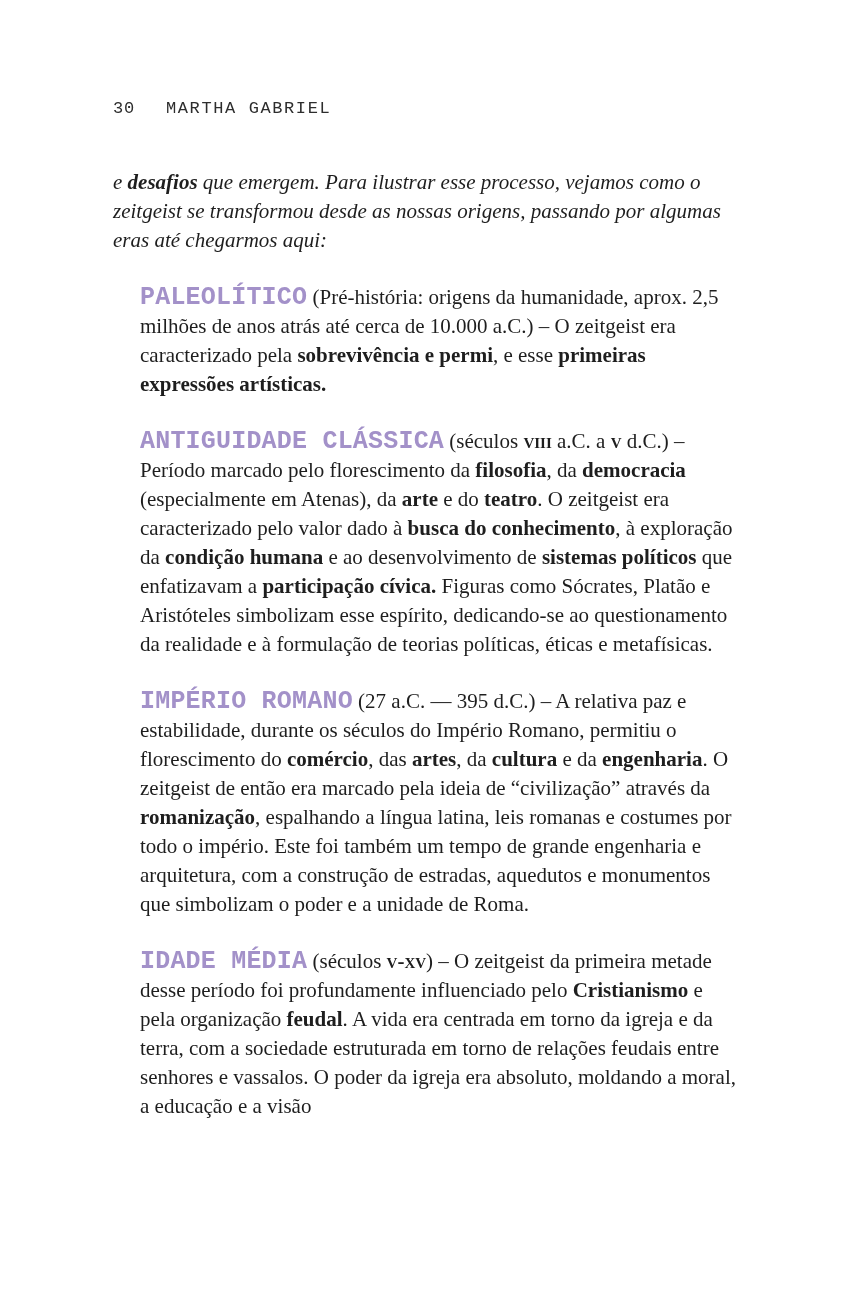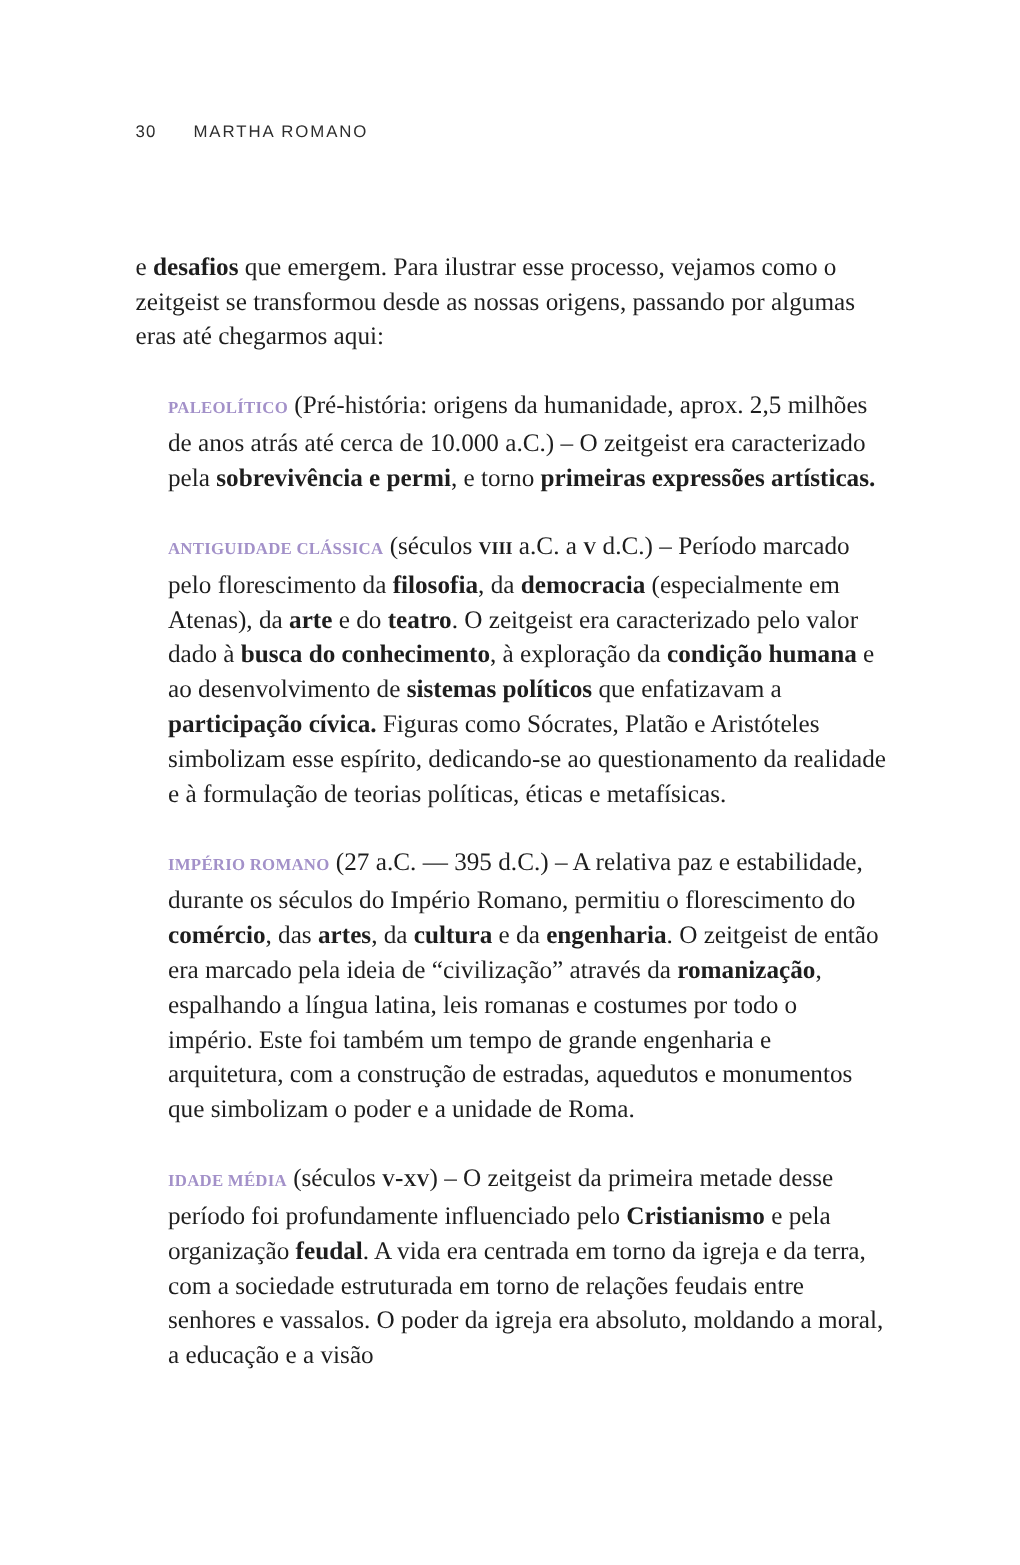--- a/index.html
+++ b/index.html
@@ -12,22 +12,22 @@
     width: 850px;
     height: 1304px;
     background: var(--page-bg, #ffffff);
     box-sizing: border-box;
     padding: 99px 110px 0 113px;
     overflow: hidden;
   }
   .running-header {
     display: flex;
     align-items: center;
-    font-family: Liberation Sans, sans-serif;
-    font-size: 14px;
+    font-family: Liberation Mono, monospace;
+    font-size: 17px;
     font-weight: 400;
     letter-spacing: 1.6px;
     color: var(--head-color, #2d2d2d);
     line-height: 20px;
   }
   .page-number {
     margin-right: 31px;
     letter-spacing: 0.8px;
   }
   main {
@@ -36,55 +36,56 @@
   .body-text {
     font-family: "Liberation Serif", serif;
     font-size: 21px;
     line-height: 29px;
     color: var(--text-color, #1e1e1e);
     text-align: left;
     hyphens: auto;
     -webkit-hyphens: auto;
   }
   .intro {
-    margin: 89px 0 0 0;
+    margin: 49px 0 0 0;
+    font-style: italic;
   }
   .era {
     margin: 28px 0 0 27px;
   }
   .era-title {
-    font-family: Liberation Serif, serif;
+    font-family: Liberation Mono, monospace;
     font-weight: 700;
-    font-size: 14px;
+    font-size: 25px;
     letter-spacing: 0.2px;
     color: var(--accent-color, #a391c9);
   }
   .b {
     font-weight: 700;
   }
   .sc {
     font-variant: small-caps;
     font-weight: bold;
   }
 </style>
 </head>
 <body>
 
 <div class="page">
 
   <header class="running-header">
     <span class="page-number">30</span>
-    <span class="running-head-author">MARTHA ROMANO</span>
+    <span class="running-head-author">MARTHA GABRIEL</span>
   </header>
 
   <main>
 
     <p class="body-text intro"><span>e </span><span class="b">desafios</span><span> que emergem. Para ilustrar esse processo, vejamos como o zeitgeist se transformou desde as nossas origens, pas­sando por algumas eras até chegarmos aqui:</span></p>
 
-    <p class="body-text era"><span class="era-title">PALEOLÍTICO</span><span class="era-body"><span> (Pré-história: origens da humanidade, aprox. 2,5 milhões de anos atrás até cerca de 10.000 a.C.) – O zeit­geist era caracterizado pela </span><span class="b">sobrevivência e permi</span><span>, e torno </span><span class="b">primeiras expressões artísticas.</span></span></p>
+    <p class="body-text era"><span class="era-title">PALEOLÍTICO</span><span class="era-body"><span> (Pré-história: origens da humanidade, aprox. 2,5 milhões de anos atrás até cerca de 10.000 a.C.) – O zeit­geist era caracterizado pela </span><span class="b">sobrevivência e permi</span><span>, e esse </span><span class="b">primeiras expressões artísticas.</span></span></p>
 
     <p class="body-text era"><span class="era-title">ANTIGUIDADE CLÁSSICA</span><span class="era-body"><span> (séculos </span><span class="sc">viii</span><span> a.C. a </span><span class="sc">v</span><span> d.C.) – Perío­do marcado pelo florescimento da </span><span class="b">filosofia</span><span>, da </span><span class="b">democracia</span><span> (especialmente em Atenas), da </span><span class="b">arte</span><span> e do </span><span class="b">teatro</span><span>. O zeitgeist era caracterizado pelo valor dado à </span><span class="b">busca do conhecimento</span><span>, à exploração da </span><span class="b">condição humana</span><span> e ao desenvolvimento de </span><span class="b">sistemas políticos</span><span> que enfatizavam a </span><span class="b">participação cívica.</span><span> Figuras como Sócrates, Platão e Aristóteles simbolizam esse espírito, dedicando-se ao questionamento da realidade e à formulação de teorias políticas, éticas e metafísicas.</span></span></p>
 
     <p class="body-text era"><span class="era-title">IMPÉRIO ROMANO</span><span class="era-body"><span> (27 a.C. — 395 d.C.) – A relativa paz e estabilidade, durante os séculos do Império Romano, permi­tiu o florescimento do </span><span class="b">comércio</span><span>, das </span><span class="b">artes</span><span>, da </span><span class="b">cultura</span><span> e da </span><span class="b">engenharia</span><span>. O zeitgeist de então era marcado pela ideia de “civilização” através da </span><span class="b">romanização</span><span>, espalhando a língua latina, leis romanas e costumes por todo o império. Este foi também um tempo de grande engenharia e arquitetura, com a construção de estradas, aquedutos e monumentos que sim­bolizam o poder e a unidade de Roma.</span></span></p>
 
     <p class="body-text era"><span class="era-title">IDADE MÉDIA</span><span class="era-body"><span> (séculos </span><span class="sc">v-xv</span><span>) – O zeitgeist da primeira meta­de desse período foi profundamente influenciado pelo </span><span class="b">Cris­tianismo</span><span> e pela organização </span><span class="b">feudal</span><span>. A vida era centrada em torno da igreja e da terra, com a sociedade estruturada em torno de relações feudais entre senhores e vassalos. O poder da igreja era absoluto, moldando a moral, a educação e a visão</span></span></p>
 
   </main>
 </div>
 

